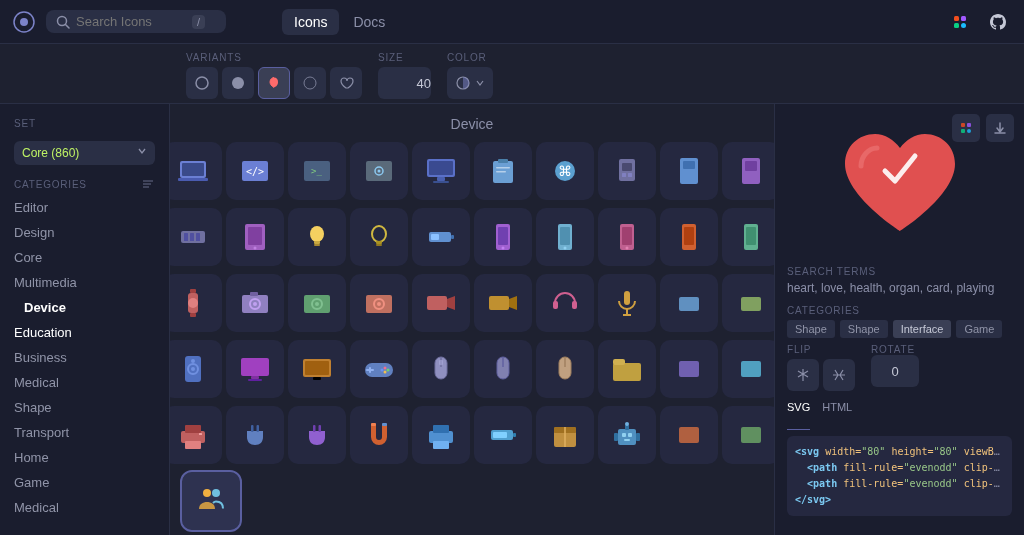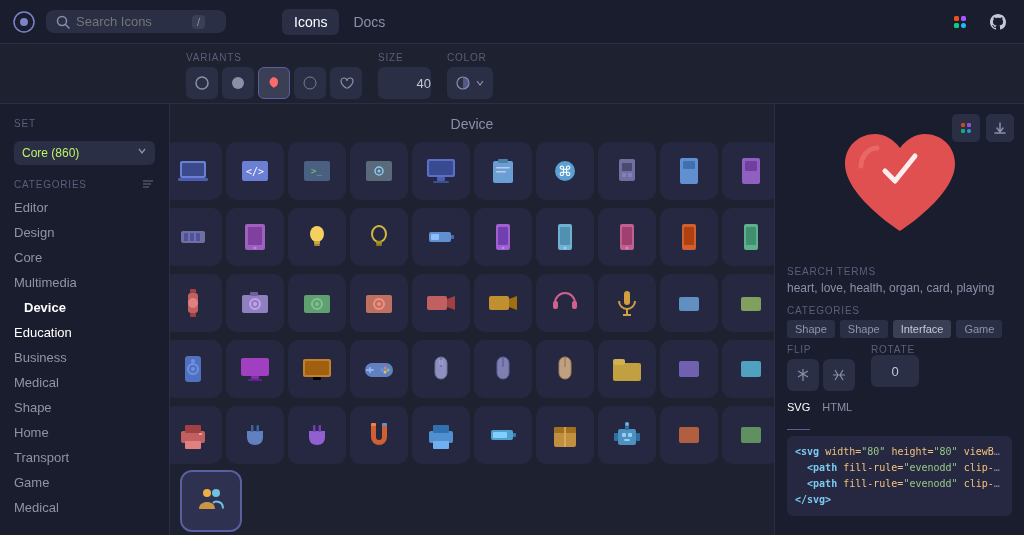--- a/index.html
+++ b/index.html
@@ -435,22 +435,22 @@
     </div>
     <div class="sidebar-item">Editor</div>
     <div class="sidebar-item">Design</div>
     <div class="sidebar-item">Core</div>
     <div class="sidebar-item">Multimedia</div>
     <div class="sidebar-item active" style="padding-left:24px;">Device</div>
     <div class="sidebar-item selected">Education</div>
     <div class="sidebar-item">Business</div>
     <div class="sidebar-item">Medical</div>
     <div class="sidebar-item">Shape</div>
+    <div class="sidebar-item">Transport</div>
     <div class="sidebar-item">Home</div>
-    <div class="sidebar-item">Transport</div>
     <div class="sidebar-item">Game</div>
     <div class="sidebar-item">Medical</div>
 
   </aside>
 
   <div class="center-panel">
     <div class="icon-section-title">Device</div>
     <div class="icon-grid">
 
       <div class="icon-cell">

